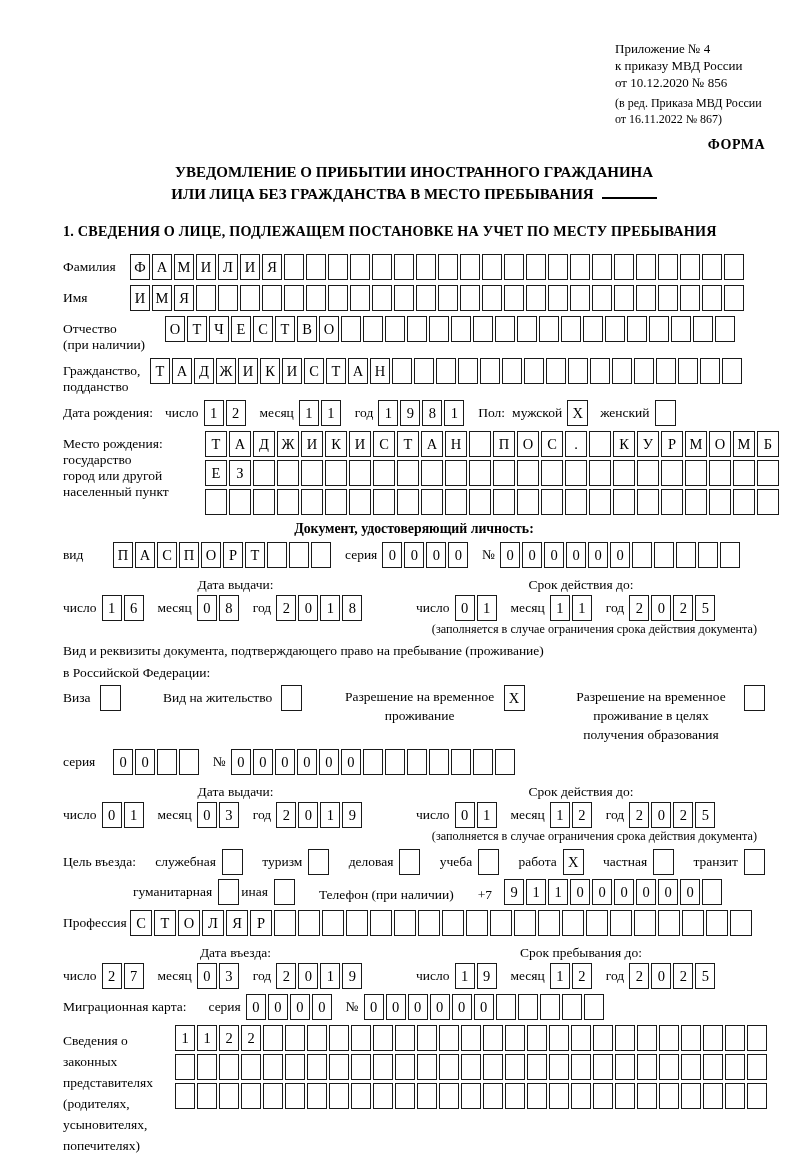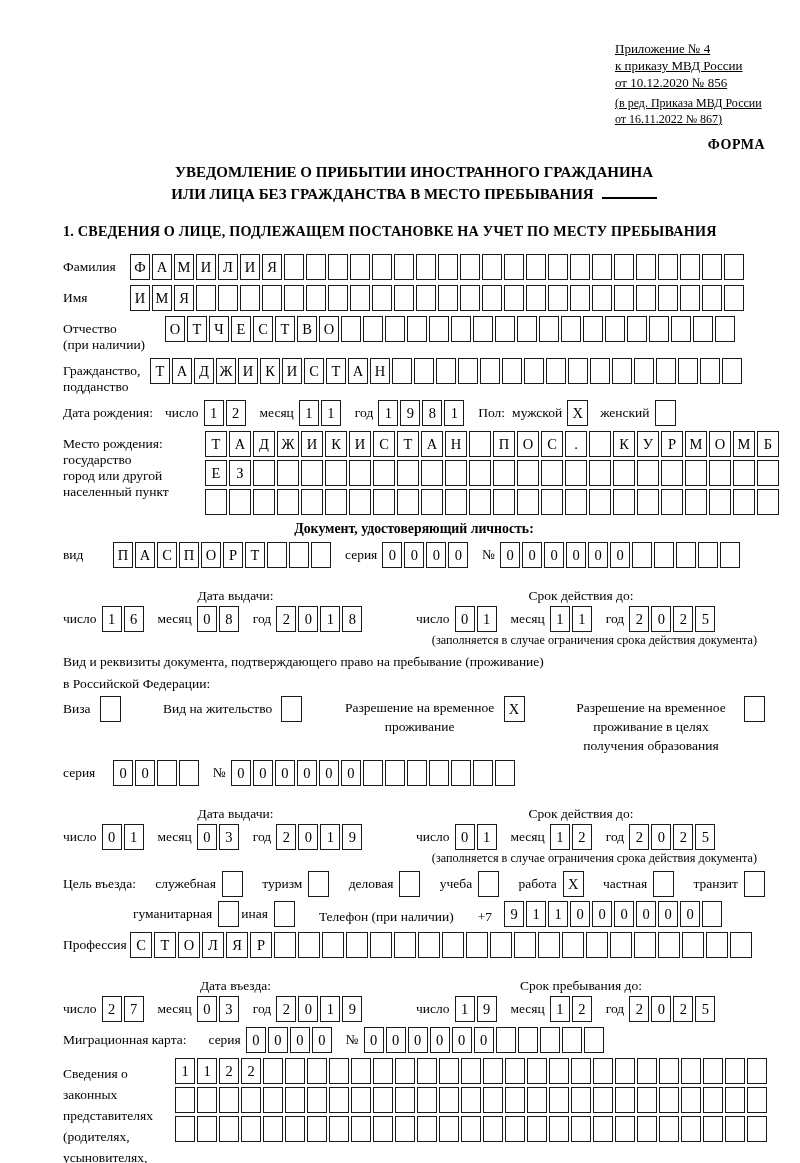--- a/index.html
+++ b/index.html
@@ -2,21 +2,21 @@
 <html><head>
 <meta charset="utf-8">
 <style>
   html,body{margin:0;padding:0;background:#fff;}
   .page{
     width:800px;height:1163px;box-sizing:border-box;
     padding:40px 35px 0 63px;background:#fff;color:#000;
     font-family:"Liberation Serif", serif;font-size:13.5px;
     overflow:hidden;position:relative;
   }
-  .hdr{margin-left:552px;line-height:17px;font-size:13px;text-decoration:underline;}
+  .hdr{margin-left:552px;line-height:17px;font-size:13px;}
   .hdr .small{font-size:12px;line-height:16px;}
   .hdr .gap{margin-top:4px;}
   .forma{font-weight:bold;text-align:right;margin-top:10px;font-size:14px;letter-spacing:.5px;}
   .title{font-weight:bold;text-align:center;font-size:15px;line-height:22px;margin-top:8px;}
   .uline{display:inline-block;width:55px;border-bottom:2px solid #000;height:12px;margin-left:8px;}
   .sec{font-weight:bold;font-size:14.2px;margin-top:18px;letter-spacing:.2px;}
 
   .frow{display:flex;align-items:flex-start;margin-top:5px;}
   .lab{padding-top:5px;flex:none;}
   .w50{width:50px;}.w67{width:67px;}.w87{width:87px;}
@@ -24,21 +24,21 @@
   .cells{display:flex;flex:none;}
   .cell{box-sizing:border-box;width:20px;height:26px;border:1.6px solid #1a1a1a;
         margin-right:2px;display:flex;align-items:center;justify-content:center;
         font-size:14.5px;flex:none;background:#fff;}
   .wide .cell{width:22px;}
   .mb{margin-bottom:3px;}
   .cb{width:21px;margin-right:0;}
   .dlab{padding-top:5px;margin:0 5px 0 12px;flex:none;}
   .dlab.first{margin-left:0;}
   .dochead{font-weight:bold;text-align:center;font-size:13.8px;margin-top:6px;}
-  .dheads{display:flex;margin-top:20px;}
+  .dheads{display:flex;margin-top:9px;}
   .dh1{width:345px;text-align:center;flex:none;}
   .dh2{width:330px;text-align:center;flex:none;margin-left:8px;}
   .dg{display:flex;flex:none;}
   .dg1{width:353px;}
   .dnote{font-size:12.2px;text-align:right;padding-right:8px;margin-top:1px;}
   .plain{margin-top:6px;}
   .resrow{display:flex;justify-content:space-between;margin-top:4px;}
   .ropt{display:flex;align-items:flex-start;}
   .rlab{padding-top:5px;margin-right:9px;}
   .ctr{text-align:center;line-height:19px;padding-top:2px;}

